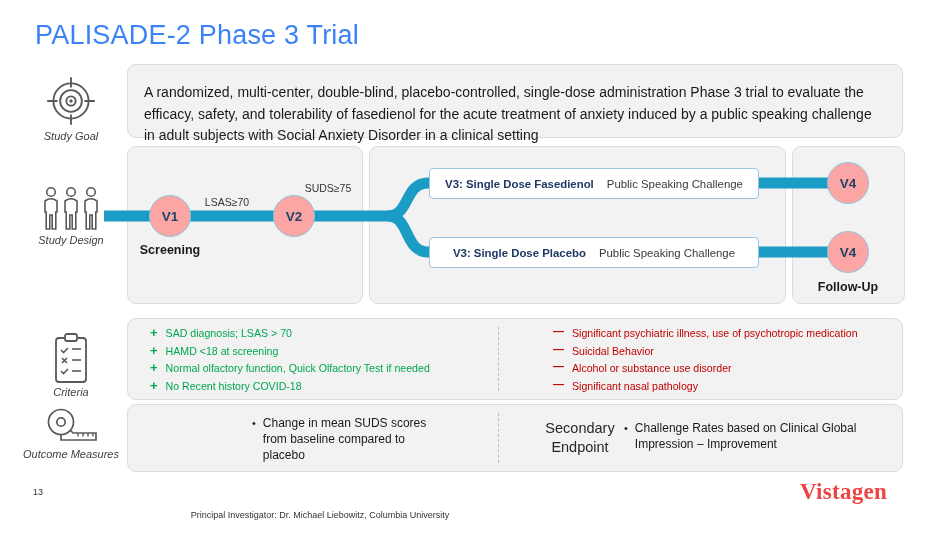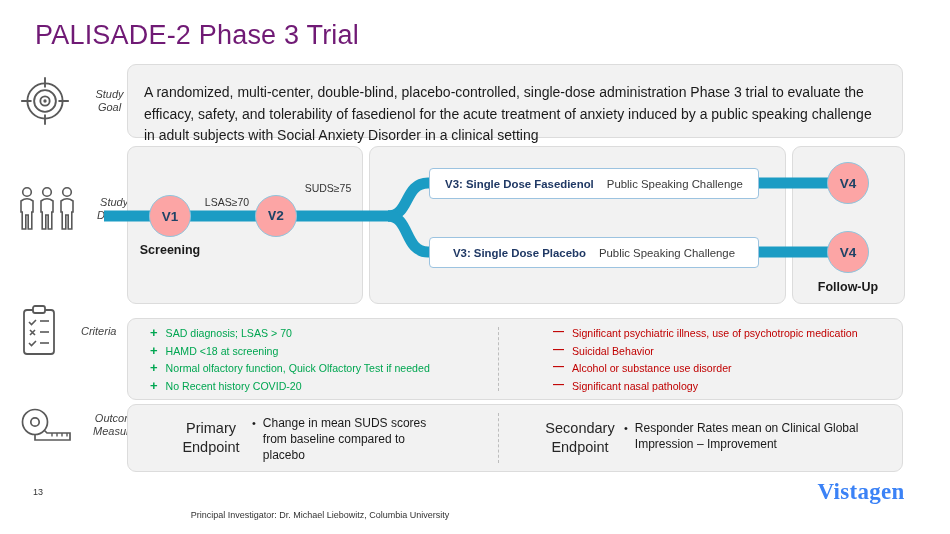--- a/index.html
+++ b/index.html
@@ -1,43 +1,43 @@
 <!DOCTYPE html>
 <html><head>
 <meta charset="utf-8">
 <style>
   * { box-sizing: border-box; margin: 0; padding: 0; }
   body { background: #ffffff; font-family: "Liberation Sans", sans-serif; }
   .slide { position: relative; width: 950px; height: 534px; background: #ffffff; overflow: hidden; }
 
-  .title { position: absolute; left: 35px; top: 20px; font-size: 27px; font-weight: 400; color: #701a75; letter-spacing: 0.2px; }
+  .title { position: absolute; left: 35px; top: 20px; font-size: 27px; font-weight: 400; color: #3b82f6; letter-spacing: 0.2px; }
 
   
   .panel { position: absolute; background: #f2f2f2; border: 1px solid #dcdcdc; border-radius: 9px; }
   .goal-panel   { left: 127px; top: 64px;  width: 776px; height: 74px; padding: 17px 16px; font-size: 14px; line-height: 1.55; color: #1a1a1a; }
   .design-left  { left: 127px; top: 146px; width: 236px; height: 158px; }
   .design-mid   { left: 369px; top: 146px; width: 417px; height: 158px; }
   .design-right { left: 792px; top: 146px; width: 113px; height: 158px; }
   .criteria-panel { left: 127px; top: 318px; width: 776px; height: 82px; }
   .outcome-panel  { left: 127px; top: 404px; width: 776px; height: 68px; }
 
   
-  .side-item { position: absolute; left: 16px; width: 110px; display: flex; flex-direction: row; align-items: center; gap: 19px; }
+  .side-item { position: absolute; left: 16px; width: 110px; display: flex; flex-direction: column; align-items: center; gap: 0; }
   .side-label { font-size: 11px; font-style: italic; color: #3f3f3f; text-align: center; line-height: 1.15; }
   .side-icon svg { display: block; }
 
   
   .flow-svg { position: absolute; left: 0; top: 0; z-index: 2; pointer-events: none; }
 
   
   .node { position: absolute; z-index: 3; width: 42px; height: 42px; border-radius: 50%;
           background: #fca5a5; border: 1.5px solid #8fc4dc; display: flex; align-items: center; justify-content: center;
           font-size: 13.5px; font-weight: bold; color: #1f4366; }
   .n-v1 { left: 149px; top: 195px; }
-  .n-v2 { left: 255px; top: 195px; font-family: Liberation Mono, monospace; }
+  .n-v2 { left: 273px; top: 195px; }
   .n-v4a { left: 827px; top: 162px; }
   .n-v4b { left: 827px; top: 231px; }
 
   .flow-caption { position: absolute; z-index: 3; font-weight: bold; font-size: 12.5px; color: #1a1a1a; text-align: center; line-height: 1.25; }
   .cap-screening { left: 120px; top: 243px; width: 100px; }
   .cap-v2 { left: 216px; top: 243px; width: 136px; }
   .cap-followup { left: 798px; top: 280px; width: 100px; }
 
   .gate-label { position: absolute; z-index: 3; font-size: 10.5px; color: #333; text-align: center; width: 80px; }
   .gate-1 { left: 187px; top: 196px; }
@@ -69,22 +69,22 @@
   .ep-primary { left: 28px; top: 14px; width: 110px; }
   .ep-secondary { left: 392px; top: 14px; width: 120px; }
   .ep-bullet { position: absolute; display: flex; gap: 7px; font-size: 12px; color: #1a1a1a; line-height: 1.35; }
   .epb-primary { left: 124px; top: 10px; width: 182px; }
   .epb-secondary { left: 496px; top: 15px; width: 248px; }
   .ep-bullet .dot { font-size: 11px; line-height: 1.5; }
 
   
   .page-num { position: absolute; left: 33px; top: 487px; font-size: 9px; color: #333; }
   .pi-note { position: absolute; left: 135px; top: 510px; width: 370px; text-align: center; font-size: 9px; color: #333; }
-  .logo { position: absolute; left: 800px; top: 479px; width: 122px; text-align: center;
-          font-family: "Liberation Serif", serif; font-size: 23px; font-weight: 600; color: #3b82f6; letter-spacing: 0.3px; }
+  .logo { position: absolute; left: 800px; top: 479px; width: 122px; text-align: left;
+          font-family: "Liberation Serif", serif; font-size: 23px; font-weight: 600; color: #ef4444; letter-spacing: 0.3px; }
 </style>
 </head>
 <body>
 
 <div class="slide">
 
   <h1 class="title">PALISADE-2 Phase 3 Trial</h1>
 
   <div class="side-item" style="top:72px">
     <span class="side-icon">
@@ -112,21 +112,21 @@
         </g>
         <g>
           <circle cx="51" cy="7" r="4.3"></circle>
           <path d="M45 16 Q51 11.5 57 16 L57 27 L55.8 27 L55.8 44 L52.2 44 L52.2 30 L49.8 30 L49.8 44 L46.2 44 L46.2 27 L45 27 Z"></path>
         </g>
       </svg>
     </span>
     <span class="side-label">Study Design</span>
   </div>
 
-  <div class="side-item" style="top:304px">
+  <div class="side-item" style="top:332px">
     <span class="side-icon">
       <svg width="46" height="54" viewBox="0 0 44 54" fill="none" stroke="#595959" stroke-width="1.8">
         <rect x="7" y="6" width="30" height="44" rx="3"></rect>
         <rect x="16" y="2" width="12" height="7" rx="2" fill="#ffffff"></rect>
         <path d="M12 18 l2.5 2.5 L19 16" stroke-width="1.6"></path>
         <path d="M23 17 H32" stroke-width="1.6"></path>
         <path d="M13 26 l5 5 M18 26 l-5 5" stroke-width="1.6"></path>
         <path d="M23 28 H32" stroke-width="1.6"></path>
         <path d="M12 39 l2.5 2.5 L19 37" stroke-width="1.6"></path>
         <path d="M23 39 H32" stroke-width="1.6"></path>
@@ -202,21 +202,21 @@
       <div class="crit-row">
         <span class="marker">+</span>
         <span>HAMD &lt;18 at screening</span>
       </div>
       <div class="crit-row">
         <span class="marker">+</span>
         <span>Normal olfactory function, Quick Olfactory Test if needed</span>
       </div>
       <div class="crit-row">
         <span class="marker">+</span>
-        <span>No Recent history COVID-20</span>
+        <span>No Recent history COVID-18</span>
       </div>
     </div>
     <div class="dashed-divider"></div>
     <div class="crit-list crit-exclusion">
       <div class="crit-row">
         <span class="marker">—</span>
         <span>Significant psychiatric illness, use of psychotropic medication</span>
       </div>
       <div class="crit-row">
         <span class="marker">—</span>
@@ -227,30 +227,29 @@
         <span>Alcohol or substance use disorder</span>
       </div>
       <div class="crit-row">
         <span class="marker">—</span>
         <span>Significant nasal pathology</span>
       </div>
     </div>
   </div>
 
   <div class="panel outcome-panel">
-    <div class="endpoint-label ep-primary">Primary Endpoint</div>
     <div class="ep-bullet epb-primary">
       <span class="dot">•</span>
       <span>Change in mean SUDS scores from baseline compared to placebo</span>
     </div>
     <div class="dashed-divider"></div>
     <div class="endpoint-label ep-secondary">Secondary Endpoint</div>
     <div class="ep-bullet epb-secondary">
       <span class="dot">•</span>
-      <span>Responder Rates mean on Clinical Global Impression – Improvement</span>
+      <span>Challenge Rates based on Clinical Global Impression – Improvement</span>
     </div>
   </div>
 
   <div class="page-num">13</div>
   <div class="pi-note">Principal Investigator: Dr. Michael Liebowitz, Columbia University</div>
   <div class="logo">Vistagen</div>
 
 </div>
 
 </body></html>

